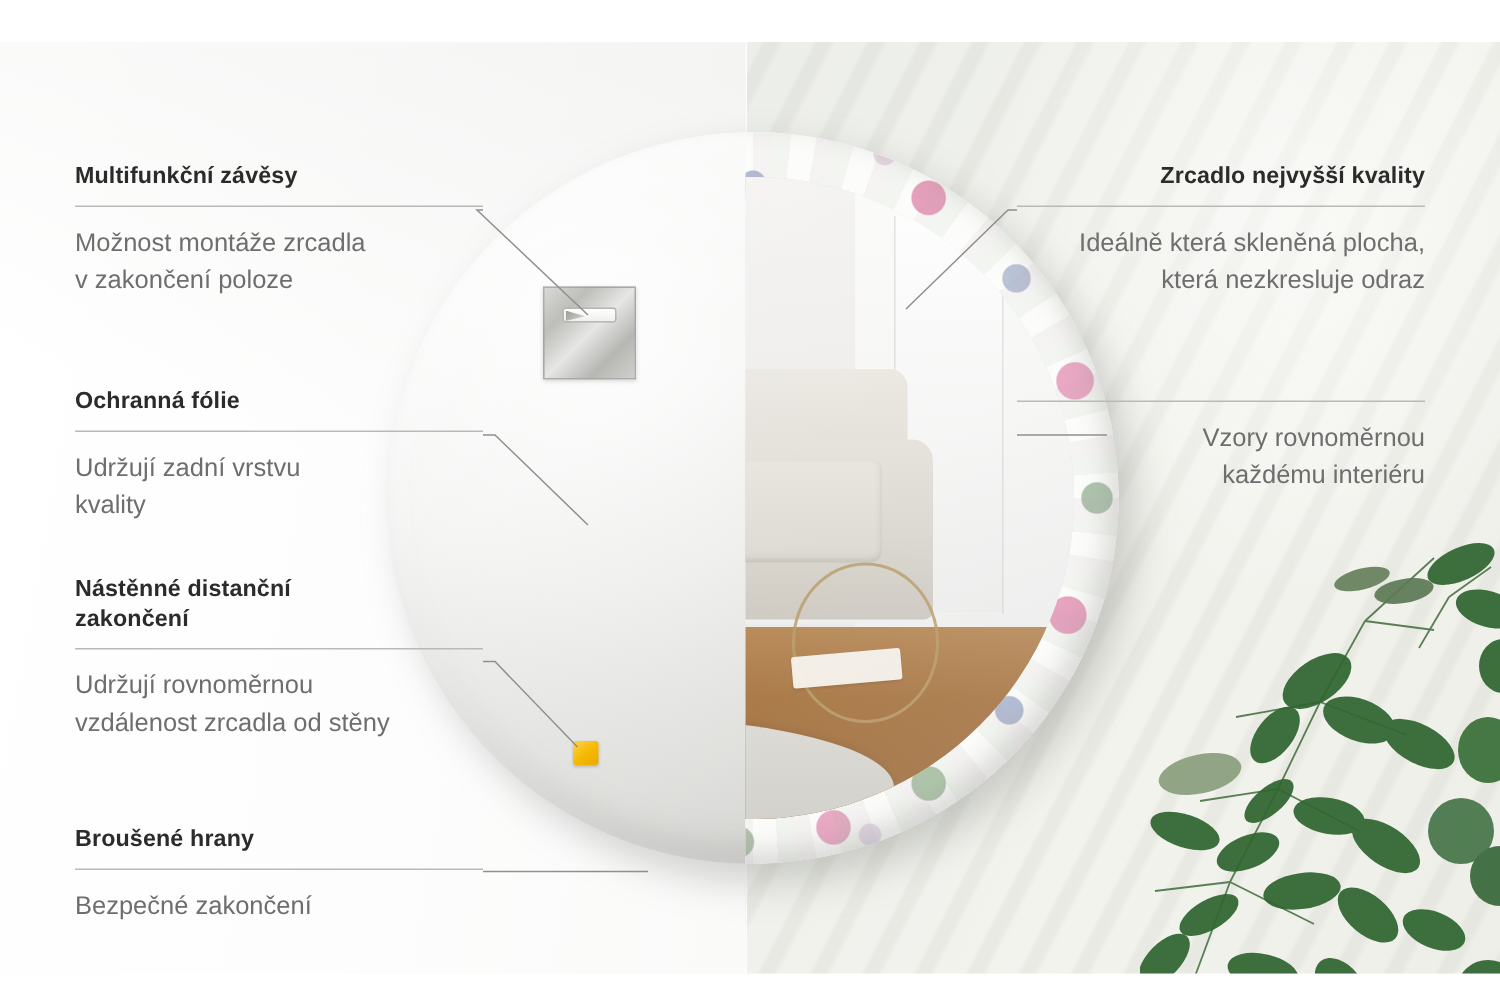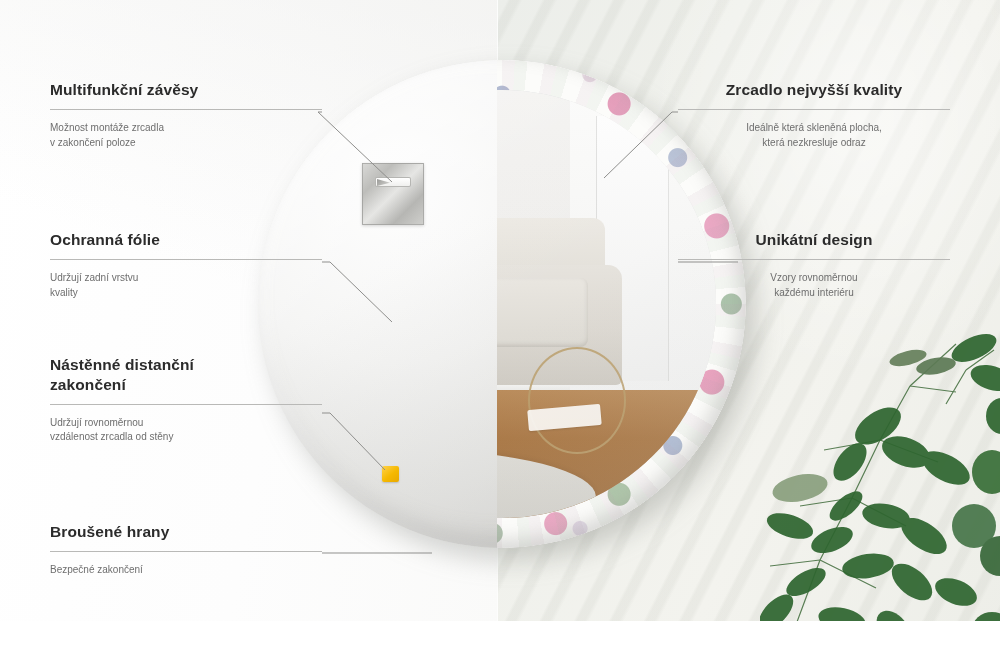--- a/index.html
+++ b/index.html
@@ -9,20 +9,21 @@
     background: #ffffff;
     overflow: hidden;
   }
 
   #stage {
     position: relative;
     width: 1000px;
     height: 621px;
     overflow: hidden;
     background: #fdfdfc;
+    margin-top: 28px;
   }
 
   
   .bg-left {
     position: absolute;
     left: 0; top: 0;
     width: 497px; height: 666px;
     background: linear-gradient(100deg, #ffffff 0%, #fdfdfd 55%, #fafaf9 100%);
   }
   .bg-right {
@@ -306,27 +307,27 @@
     color: #2b2b2b;
     letter-spacing: .1px;
     line-height: 1.28;
   }
   .callout .rule {
     height: 1px;
     background: #b9b9b7;
     margin: 9px 0 11px 0;
   }
   .callout p {
-    font-size: 10px;
+    font-size: 17px;
     color: #6e6e6e;
     line-height: 1.48;
     font-weight: normal;
   }
   .c-left { left: 50px; width: 272px; text-align: left; }
-  .c-right { width: 272px; text-align: center; }
+  .c-right { width: 272px; text-align: right; }
 
   
   .plant { position: absolute; left: 760px; top: 330px; width: 250px; height: 345px; }
 </style>
 </head>
 <body>
 
 <div id="stage">
 
   <div class="bg-left"></div>
@@ -443,21 +444,20 @@
   <div class="callout c-right" style="left:678px; top:80px;">
     <h3>Zrcadlo nejvyšší kvality</h3>
     <div class="rule"></div>
     <p>
       <span>Ideálně která skleněná plocha,</span><br>
       <span>která nezkresluje odraz</span>
     </p>
   </div>
 
   <div class="callout c-right" style="left:678px; top:230px;">
-    <h3>Unikátní design</h3>
     <div class="rule"></div>
     <p>
       <span>Vzory rovnoměrnou</span><br>
       <span>každému interiéru</span>
     </p>
   </div>
 
   <svg class="plant" viewBox="0 0 250 345">
     <g stroke="#3f6b3a" stroke-width="1.2" fill="none" opacity=".85">
       <path d="M196 14 L150 56 M150 56 L120 110 M120 110 L92 168 M92 168 L60 230 M60 230 L34 300"></path>

